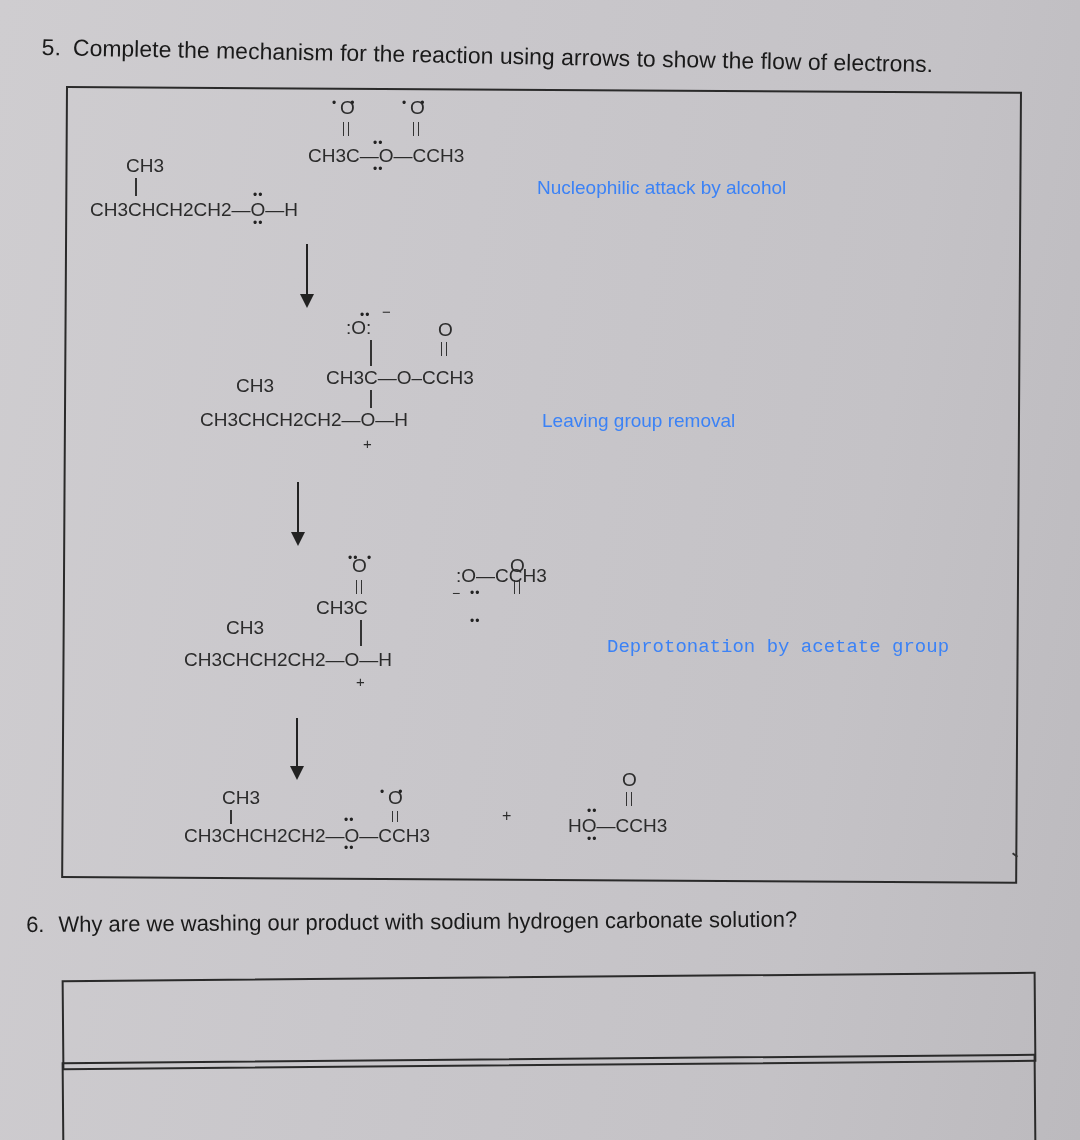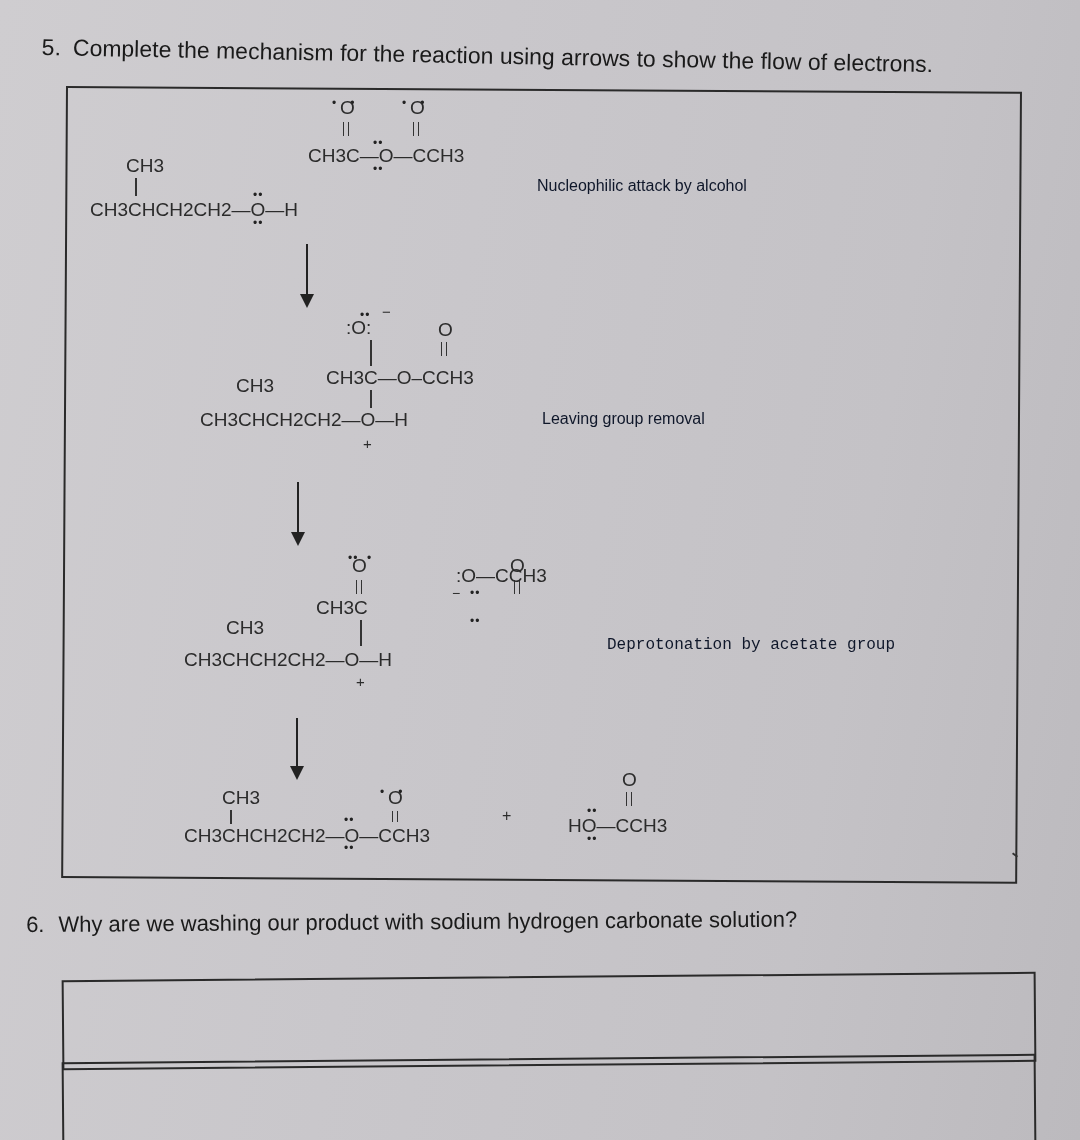--- a/index.html
+++ b/index.html
@@ -13,21 +13,21 @@
     position:absolute; left:42px; top:34px; font-size:23px; color:#1a1a1a;
     transform: rotate(1.1deg); transform-origin:left top; white-space:nowrap;
   }
   .q-title .num { margin-right:12px; }
   .mech-box {
     position:absolute; left:66px; top:86px; width:952px; height:788px;
     border:2px solid #2a2a2a; border-right-width:2px;
     transform: rotate(0.35deg); transform-origin:left top;
   }
   .chem { position:absolute; font-size:19px; color:#2b2b2b; white-space:nowrap; line-height:1; }
-  .step-label { position:absolute; font-size:16px; color:#0f172a; white-space:nowrap; }
+  .step-label { position:absolute; font-size:19px; color:#3b82f6; white-space:nowrap; }
   .arrow { position:absolute; width:2px; background:#222; }
   .arrow::after {
     content:""; position:absolute; left:-6px; bottom:-12px;
     border-left:7px solid transparent; border-right:7px solid transparent; border-top:14px solid #222;
   }
   .vline { position:absolute; width:1.5px; background:#333; }
   .dbl { position:absolute; width:6px; height:14px; border-left:1.5px solid #333; border-right:1.5px solid #333; box-sizing:border-box; }
   .lp { position:absolute; font-size:12px; color:#222; letter-spacing:1px; }
   .q6 {
     position:absolute; left:26px; top:912px; font-size:22px; color:#1a1a1a;

